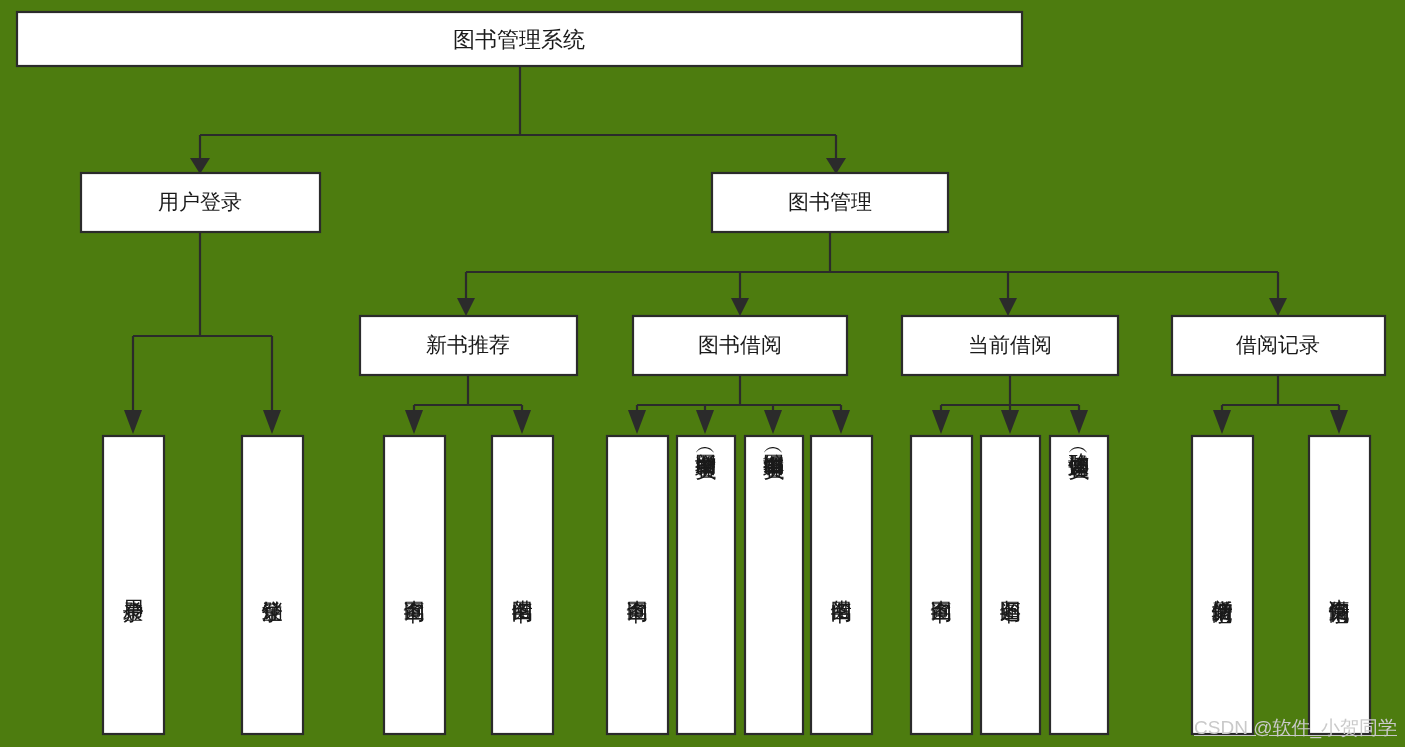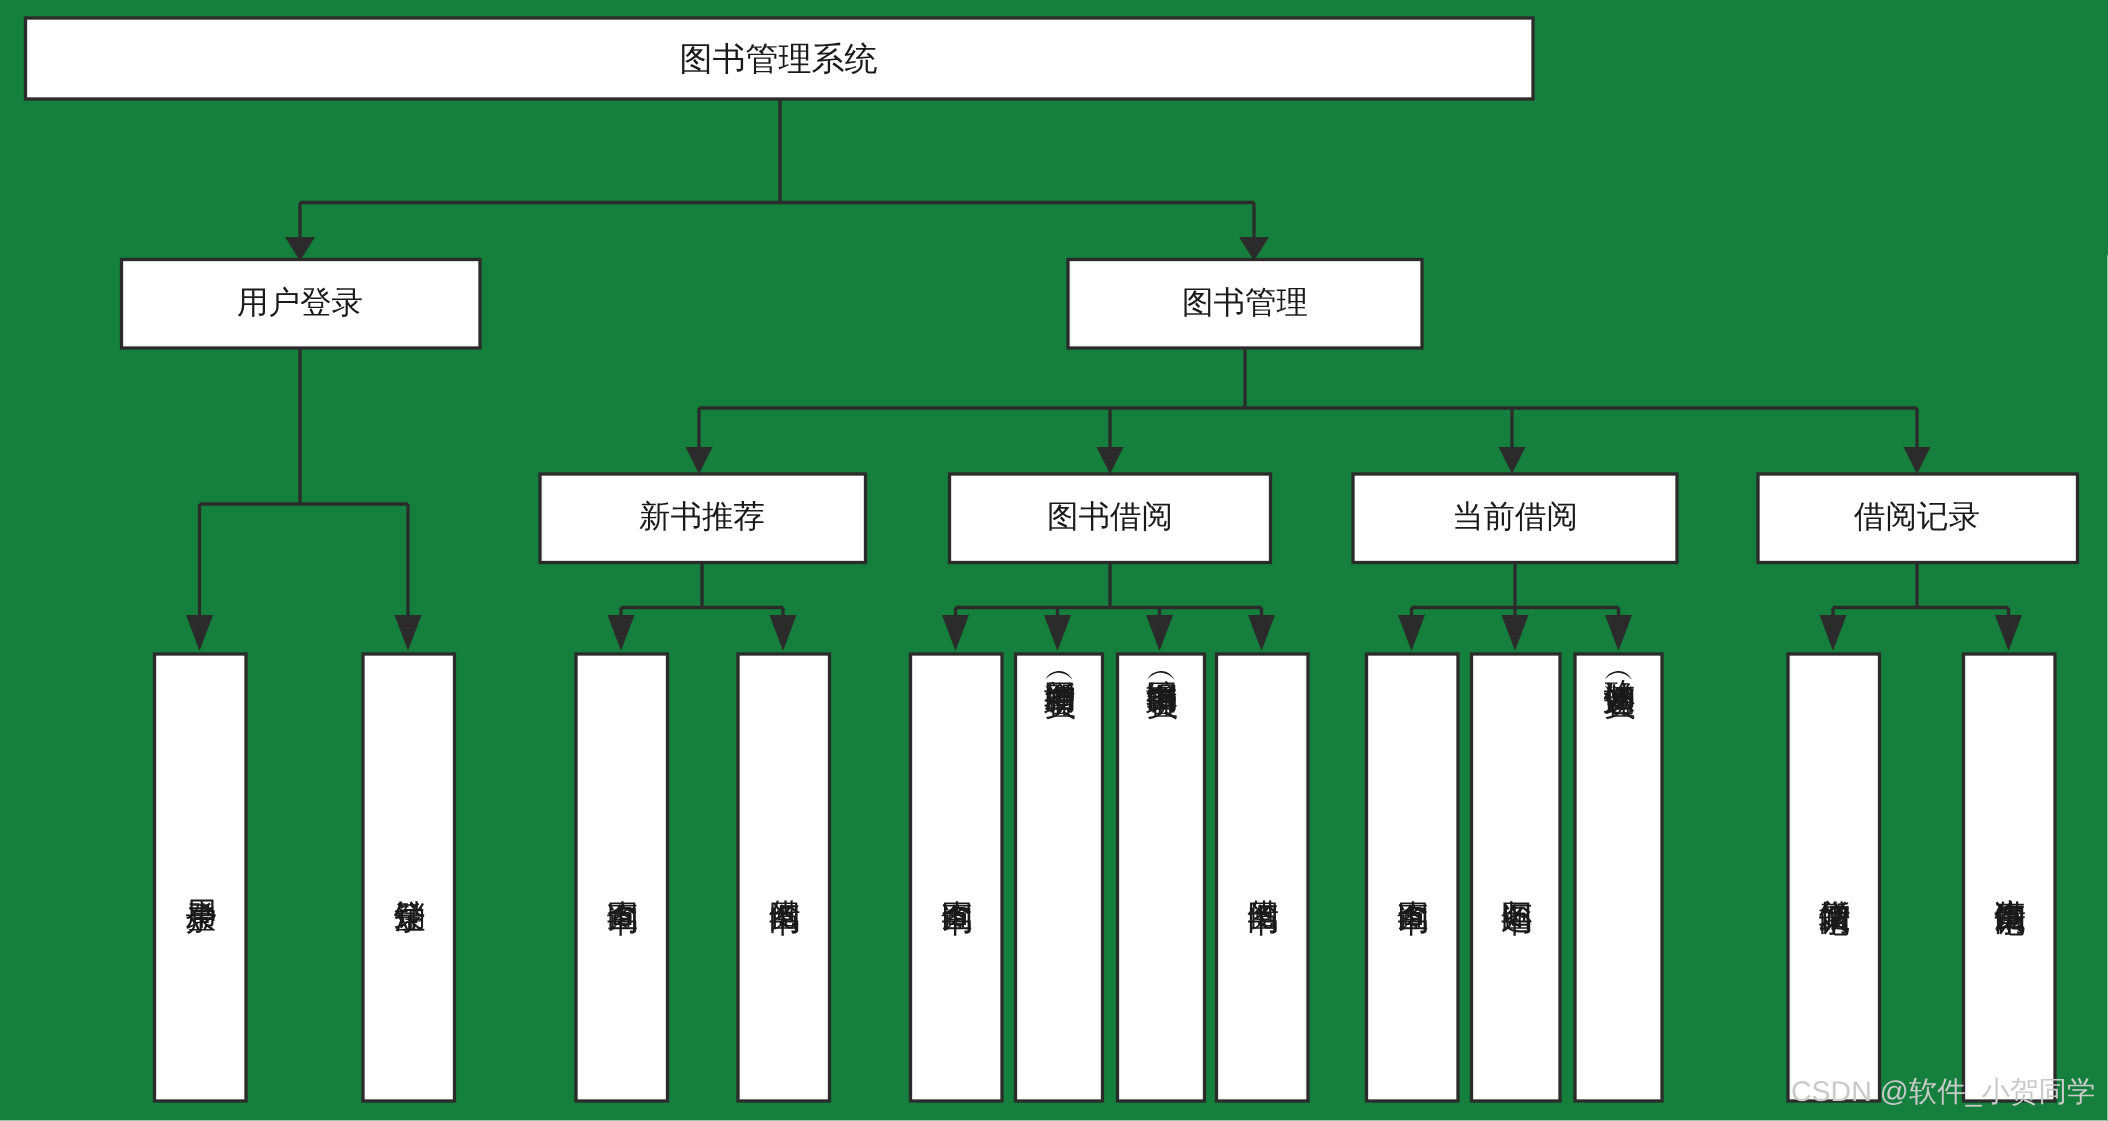--- a/index.html
+++ b/index.html
@@ -7,21 +7,21 @@
     padding: 0;
     background: #ffffff;
   }
   body {
     font-family: "Liberation Sans", "DejaVu Sans", sans-serif;
   }
   #diagram-root {
     position: relative;
     width: 1405px;
     height: 747px;
-    background: #15803d;
+    background: #4d7c0f;
     overflow: hidden;
   }
   svg#flow {
     position: absolute;
     left: 0;
     top: 0;
     width: 1405px;
     height: 747px;
   }
   .node-rect {
@@ -67,20 +67,21 @@
   }
   .watermark {
     position: absolute;
     right: 8px;
     bottom: 6px;
     font-family: "Liberation Sans", "DejaVu Sans", sans-serif;
     font-size: 19px;
     color: #c9c9c9;
     white-space: nowrap;
     pointer-events: none;
+    text-decoration: underline;
   }
 </style>
 </head>
 <body>
 
 <div id="diagram-root">
 
   <svg id="flow" viewBox="0 0 1405 747">
 
     <g>

